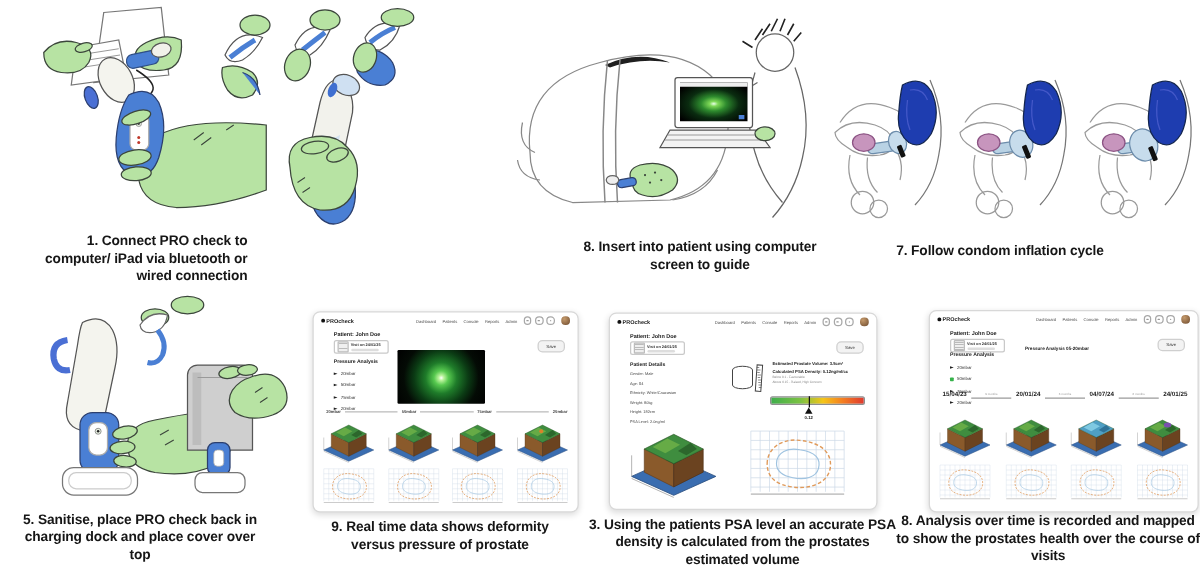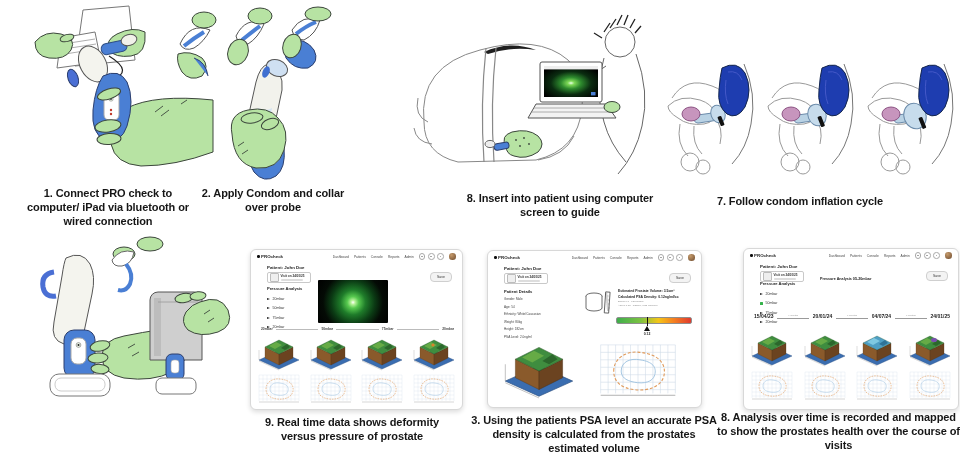--- a/index.html
+++ b/index.html
@@ -8,21 +8,21 @@
   svg{display:block;}
   .ill{position:absolute;}
   .ill1{left:5px;top:4px;width:210px;height:180px;}
   .ill2{left:172px;top:6px;width:180px;height:180px;}
   .ill3{left:388px;top:4px;width:272px;height:186px;}
   .ill4{left:660px;top:60px;width:298px;height:124px;}
   .ill5{left:8px;top:236px;width:230px;height:170px;}
 
   .cap{position:absolute;font-weight:bold;color:#161616;text-align:center;
        font-size:11px;line-height:1.25;letter-spacing:-0.1px;}
-  .cap1{left:18px;top:187px;width:180px;}
+  .cap1{left:18px;top:187px;width:180px;text-align:right;}
   .cap2{left:192px;top:187px;width:162px;}
   .cap3{left:448px;top:192px;width:224px;}
   .cap4{left:688px;top:195px;width:224px;}
   .cap5{left:16px;top:410px;width:192px;}
   .cap6{left:252px;top:416px;width:200px;}
   .cap7{left:468px;top:414px;width:252px;}
   .cap8{left:716px;top:411px;width:245px;}
 
   
   .card{position:absolute;background:#fff;border:1px solid #d8d8d8;border-radius:6px;
@@ -265,23 +265,23 @@
     <path d="M192,66 Q212,58 220,74 Q226,90 210,96 Q192,102 180,94 Q172,86 178,76 Q184,68 192,66 Z" fill="#b7e3a3" stroke="#3c463c"></path>
     <ellipse cx="176" cy="62" rx="9" ry="4.6" fill="#b7e3a3" stroke="#3c463c" transform="rotate(-10 176 62)"></ellipse>
     <ellipse cx="190" cy="60" rx="8" ry="4.2" fill="#b7e3a3" stroke="#3c463c" transform="rotate(-6 190 60)"></ellipse>
     <path d="M196,78 l6,-4 M200,86 l6,-4" stroke="#3c463c" stroke-width="0.9" fill="none"></path>
     <rect x="158" y="118" width="18" height="26" rx="6" fill="#4a7fd4" stroke="#2c3f6e"></rect>
     <rect x="163" y="124" width="8" height="13" rx="3" fill="#fff" stroke="#aaa" stroke-width="0.6"></rect>
     <rect x="148" y="142" width="40" height="16" rx="6" fill="#fff" stroke="#777"></rect>
   </svg>
 
   <div class="cap cap1">1. Connect PRO check to computer/ iPad via bluetooth or wired connection</div>
-  <div class="cap cap2">2. Apply Condom and collar over probe</div>
   <div class="cap cap3">8. Insert into patient using computer screen to guide</div>
   <div class="cap cap4">7. Follow condom inflation cycle</div>
+  <div class="cap cap5">5. Sanitise, place PRO check back in charging dock and place cover over top</div>
   <div class="cap cap6">9. Real time data shows deformity versus pressure of prostate</div>
   <div class="cap cap7">3. Using the patients PSA level an accurate PSA density is calculated from the prostates estimated volume</div>
   <div class="cap cap8">8. Analysis over time is recorded and mapped to show the prostates health over the course of visits</div>
 
   <div class="card card6">
     <div class="chead">
       <div class="brand">
           <span class="bdot"></span>
           <span>PROcheck</span>
         </div>

